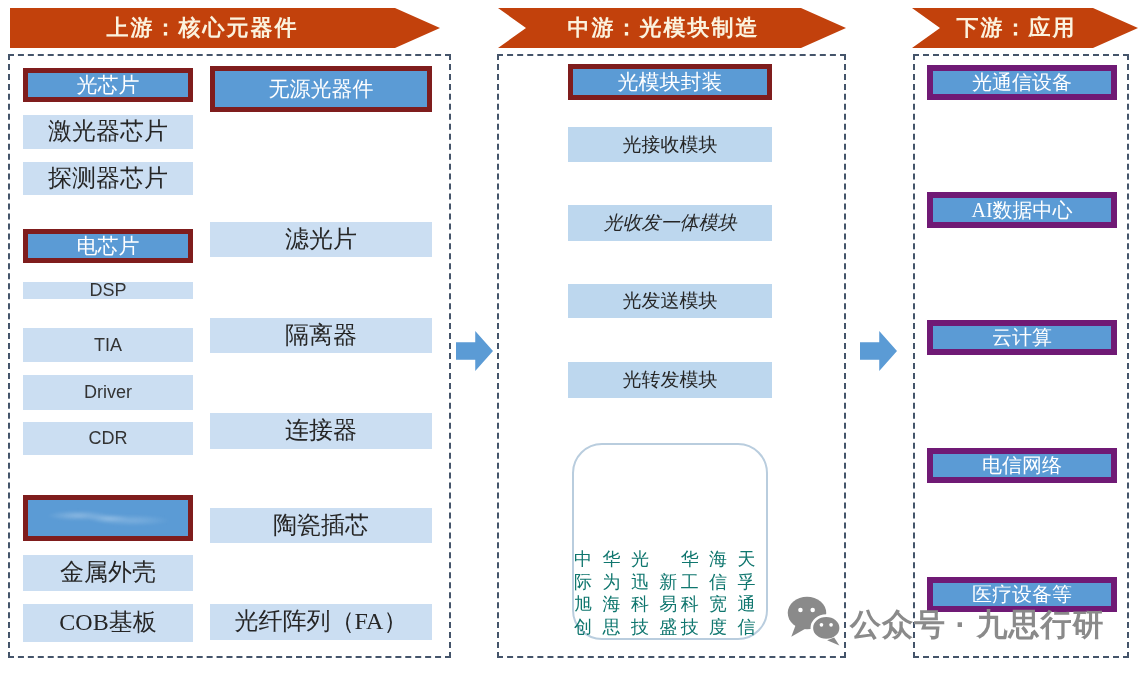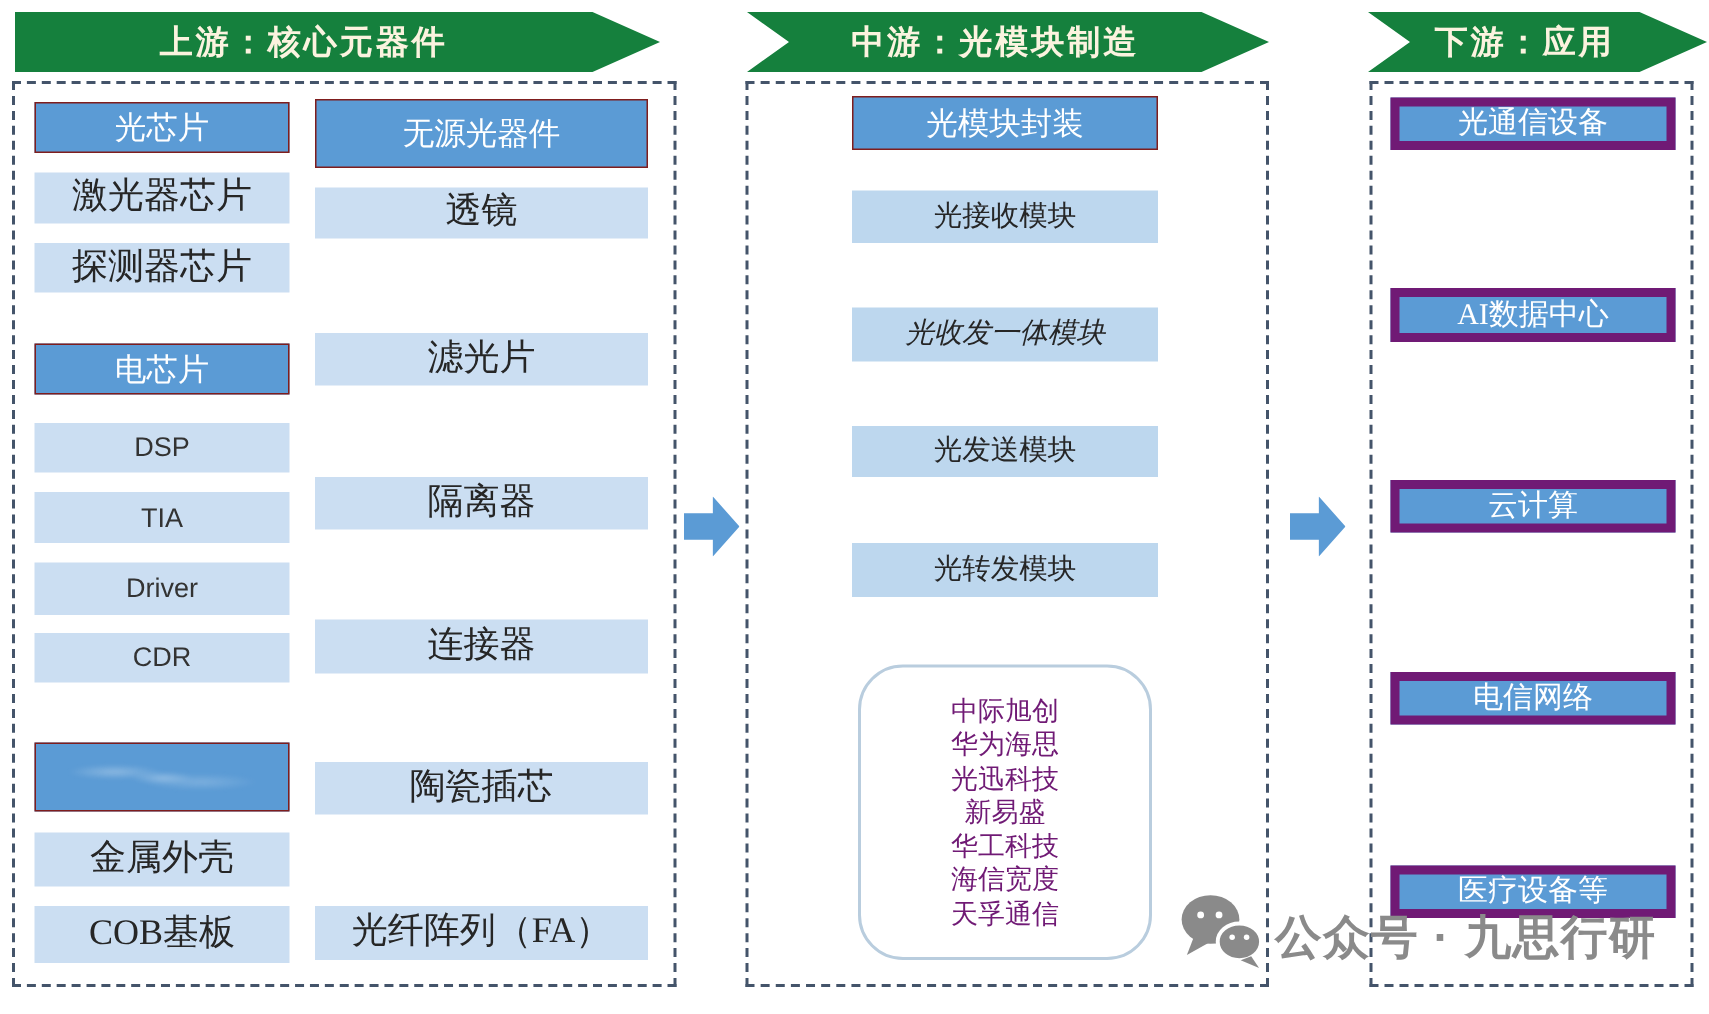--- a/index.html
+++ b/index.html
@@ -1,62 +1,62 @@
 <!DOCTYPE html>
 <html><head>
 <meta charset="utf-8">
 <style>
   * { margin:0; padding:0; box-sizing:border-box; }
   body { background:#ffffff; font-family:"Liberation Serif","DejaVu Serif",serif; }
   #canvas { position:relative; width:1139px; height:676px; background:#ffffff; overflow:hidden; }
 
   
   .stage-header {
-    position:absolute; top:8px; height:40px; background:#15803d;
+    position:absolute; top:8px; height:40px; background:#c2410c;
     color:#FBF3DF; font-weight:bold; font-size:22px; letter-spacing:2px;
     display:flex; align-items:center; justify-content:center;
   }
   .stage-header.point-right {
     clip-path: polygon(0 0, calc(100% - 45px) 0, 100% 50%, calc(100% - 45px) 100%, 0 100%);
     padding-right:45px;
   }
   .stage-header.chevron {
     clip-path: polygon(0 0, calc(100% - 45px) 0, 100% 50%, calc(100% - 45px) 100%, 0 100%, 28px 50%);
     padding-left:28px; padding-right:45px;
   }
 
   
   .panel { position:absolute; border:2px dashed #44546A; background:transparent; }
 
   
   .box {
     position:absolute; display:flex; align-items:center; justify-content:center;
     text-align:center; line-height:1.15;
   }
-  .box.dark  { background:#5B9BD5; color:#ffffff; border:1px solid #7f1d1d; font-size:21px; }
+  .box.dark  { background:#5B9BD5; color:#ffffff; border:5px solid #7f1d1d; font-size:21px; }
   .box.light { background:#CBDEF2; color:#262626; font-size:24px; }
   .box.light-mid { background:#BDD7EE; color:#262626; font-size:19px; }
   .box.latin { font-family:"Liberation Sans","DejaVu Sans",sans-serif; font-size:18px; color:#333333; }
   .box.app   { background:#5B9BD5; color:#ffffff; border:6px solid #701a75; font-size:20px; }
 
   
   .smudge {
     position:absolute; inset:8px 12px;
     background:
       radial-gradient(ellipse 45px 7px at 28% 38%, rgba(255,255,255,0.30), transparent 70%),
       radial-gradient(ellipse 55px 8px at 68% 62%, rgba(225,238,250,0.25), transparent 70%),
       radial-gradient(ellipse 30px 6px at 50% 52%, rgba(235,244,252,0.35), transparent 70%);
     filter: blur(1.5px);
   }
 
   
   .companies {
     position:absolute; border:2px solid #B9CDDE; border-radius:30px; background:#ffffff;
-    display:flex; flex-direction:column; align-items:center; justify-content:center;
-    font-size:18px; line-height:22.5px; color:#701a75;
+    display:flex; flex-direction:row; align-items:flex-end; justify-content:center;
+    font-size:18px; line-height:22.5px; color:#0f766e;
   }
   .companies span { display:block; }
 
   
   .block-arrow {
     position:absolute; width:37px; height:40px; background:#5B9BD5;
     clip-path: polygon(0 28%, 52% 28%, 52% 0, 100% 50%, 52% 100%, 52% 72%, 0 72%);
     filter: drop-shadow(0 0 1px #41719C);
   }
 
@@ -81,33 +81,32 @@
 
   <div class="panel" style="left:8px;   top:54px; width:443px; height:604px;"></div>
   <div class="panel" style="left:497px; top:54px; width:349px; height:604px;"></div>
   <div class="panel" style="left:913px; top:54px; width:216px; height:604px;"></div>
 
   <div class="box dark" style="left:23px; top:68px;  width:170px; height:34px;">光芯片</div>
   <div class="box light" style="left:23px; top:115px; width:170px; height:34px;">激光器芯片</div>
   <div class="box light" style="left:23px; top:162px; width:170px; height:33px;">探测器芯片</div>
 
   <div class="box dark" style="left:23px; top:229px; width:170px; height:34px;">电芯片</div>
-  <div class="box light latin" style="left:23px; top:282px; width:170px; height:33px;">DSP</div>
+  <div class="box light latin" style="left:23px; top:282px; width:170px; height:17px;">DSP</div>
   <div class="box light latin" style="left:23px; top:328px; width:170px; height:34px;">TIA</div>
   <div class="box light latin" style="left:23px; top:375px; width:170px; height:35px;">Driver</div>
   <div class="box light latin" style="left:23px; top:422px; width:170px; height:33px;">CDR</div>
 
   <div class="box dark" style="left:23px; top:495px; width:170px; height:46px;">
     <div class="smudge"></div>
   </div>
   <div class="box light" style="left:23px; top:555px; width:170px; height:36px;">金属外壳</div>
   <div class="box light" style="left:23px; top:604px; width:170px; height:38px;">COB基板</div>
 
   <div class="box dark" style="left:210px; top:66px;  width:222px; height:46px;">无源光器件</div>
-  <div class="box light" style="left:210px; top:125px; width:222px; height:34px;">透镜</div>
   <div class="box light" style="left:210px; top:222px; width:222px; height:35px;">滤光片</div>
   <div class="box light" style="left:210px; top:318px; width:222px; height:35px;">隔离器</div>
   <div class="box light" style="left:210px; top:413px; width:222px; height:36px;">连接器</div>
   <div class="box light" style="left:210px; top:508px; width:222px; height:35px;">陶瓷插芯</div>
   <div class="box light" style="left:210px; top:604px; width:222px; height:36px;">光纤阵列（FA）</div>
 
   <div class="block-arrow" style="left:456px; top:331px;"></div>
 
   <div class="box dark" style="left:568px; top:64px; width:204px; height:36px;">光模块封装</div>
   <div class="box light-mid" style="left:568px; top:127px; width:204px; height:35px;">光接收模块</div>

